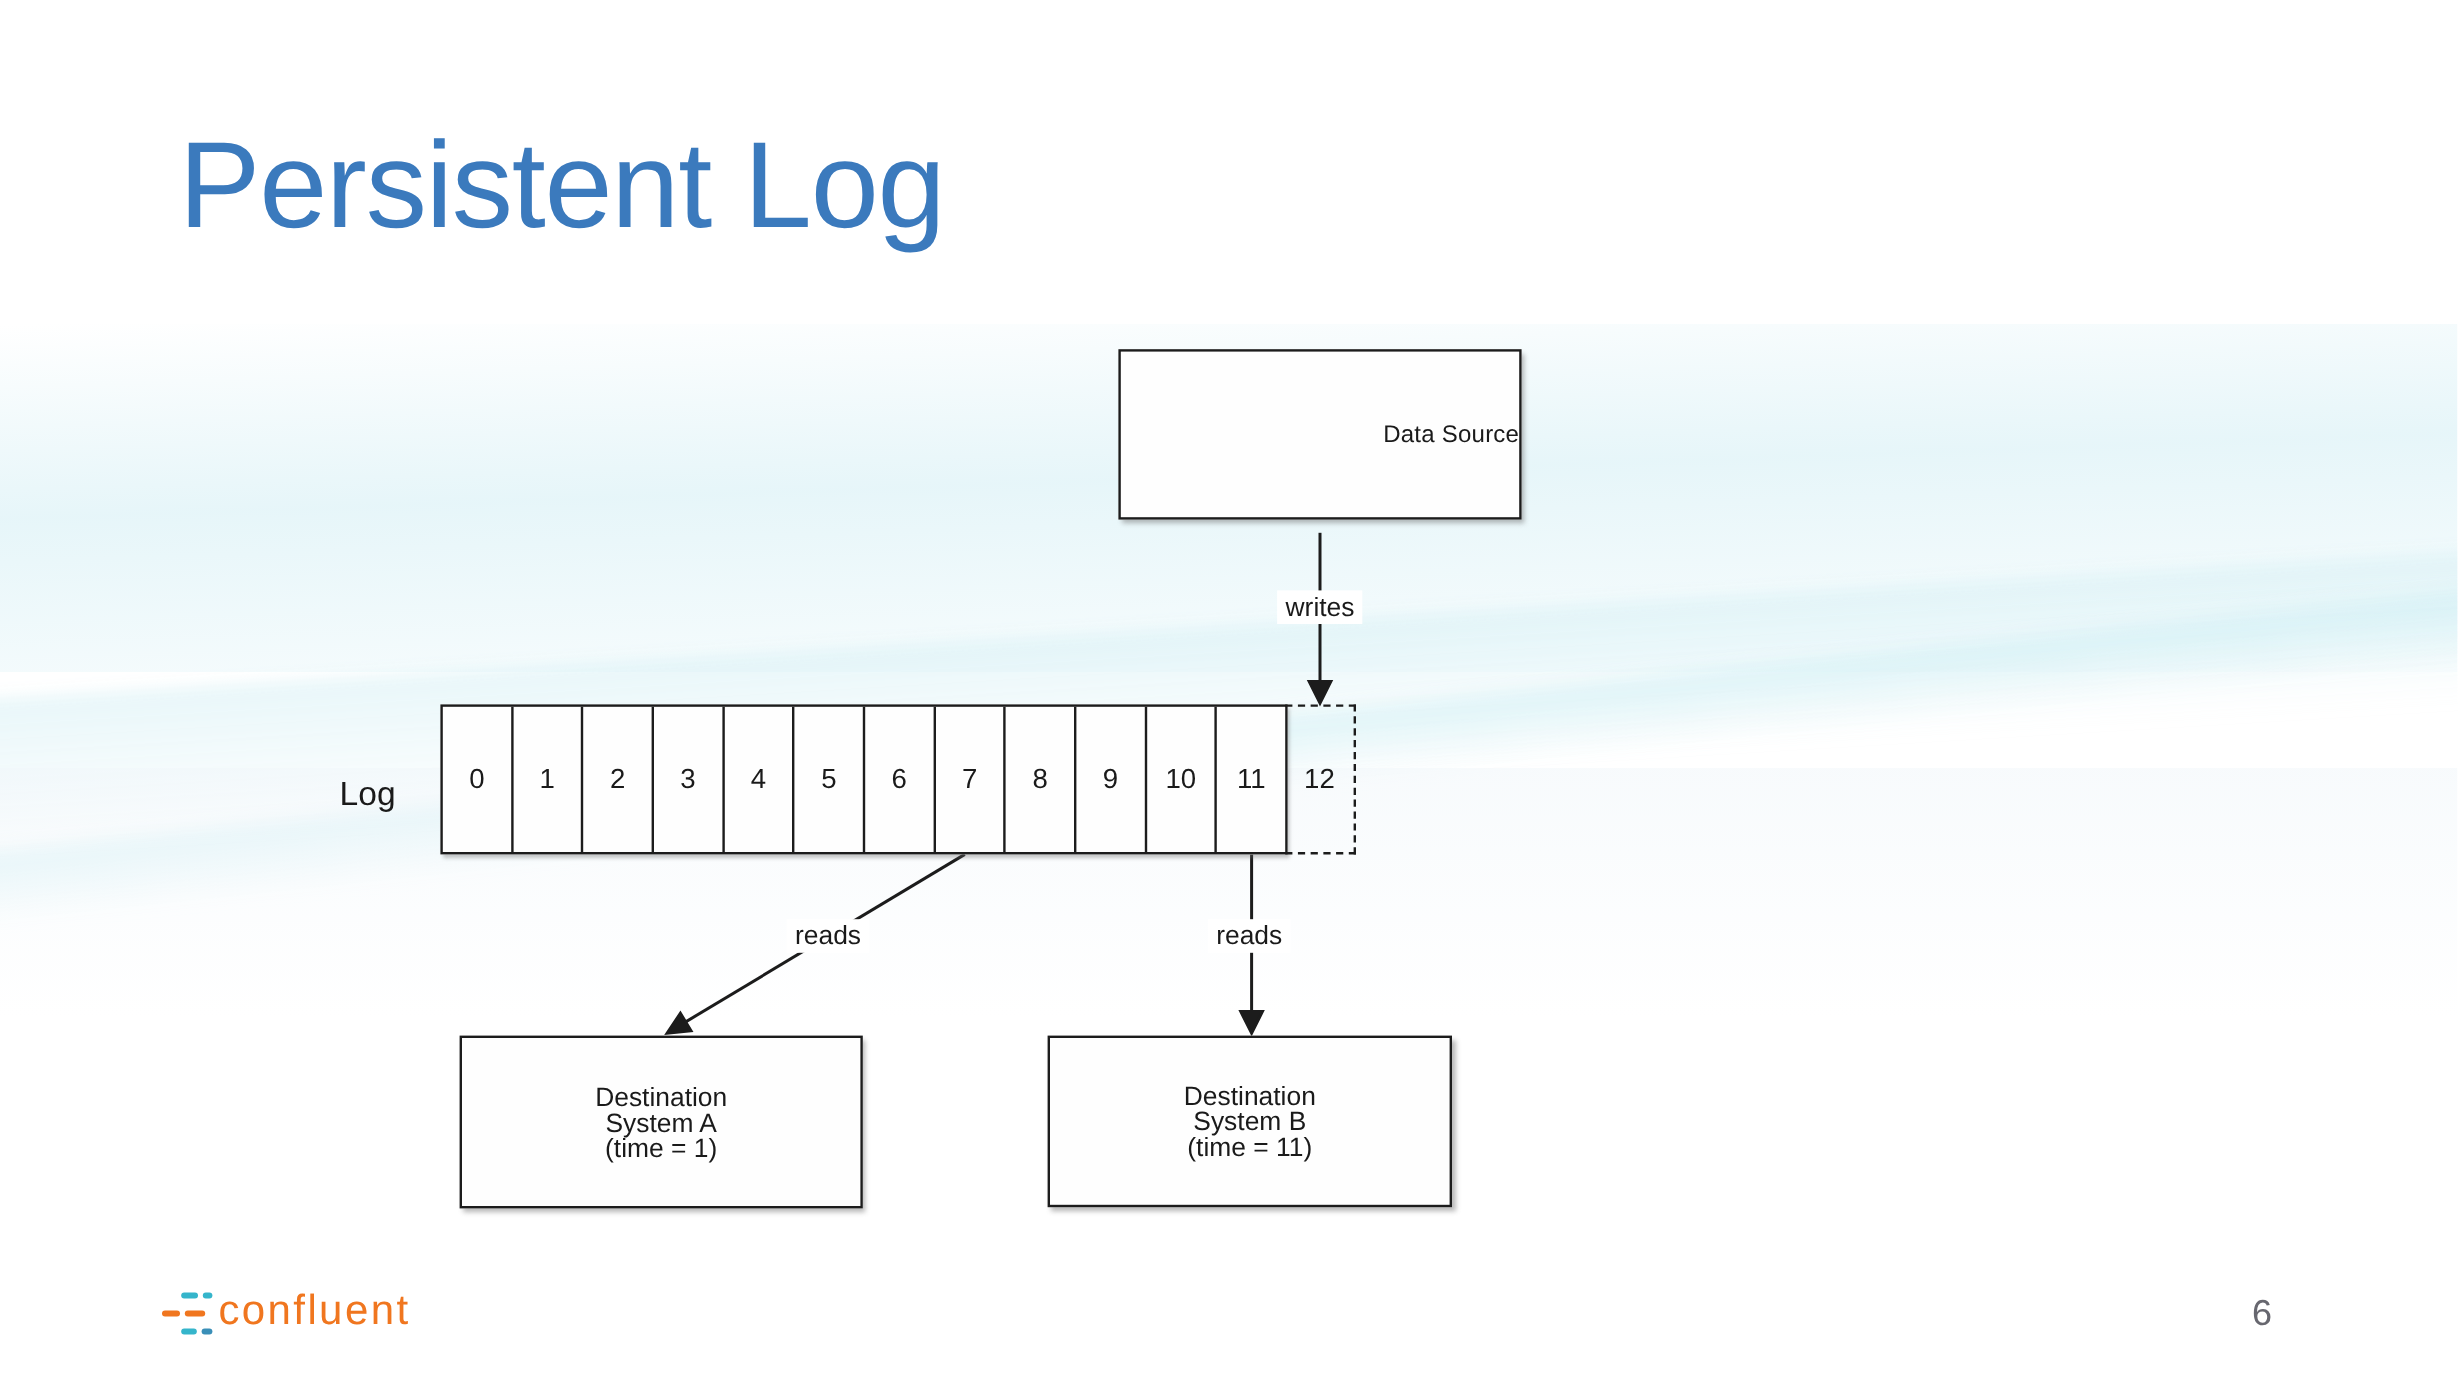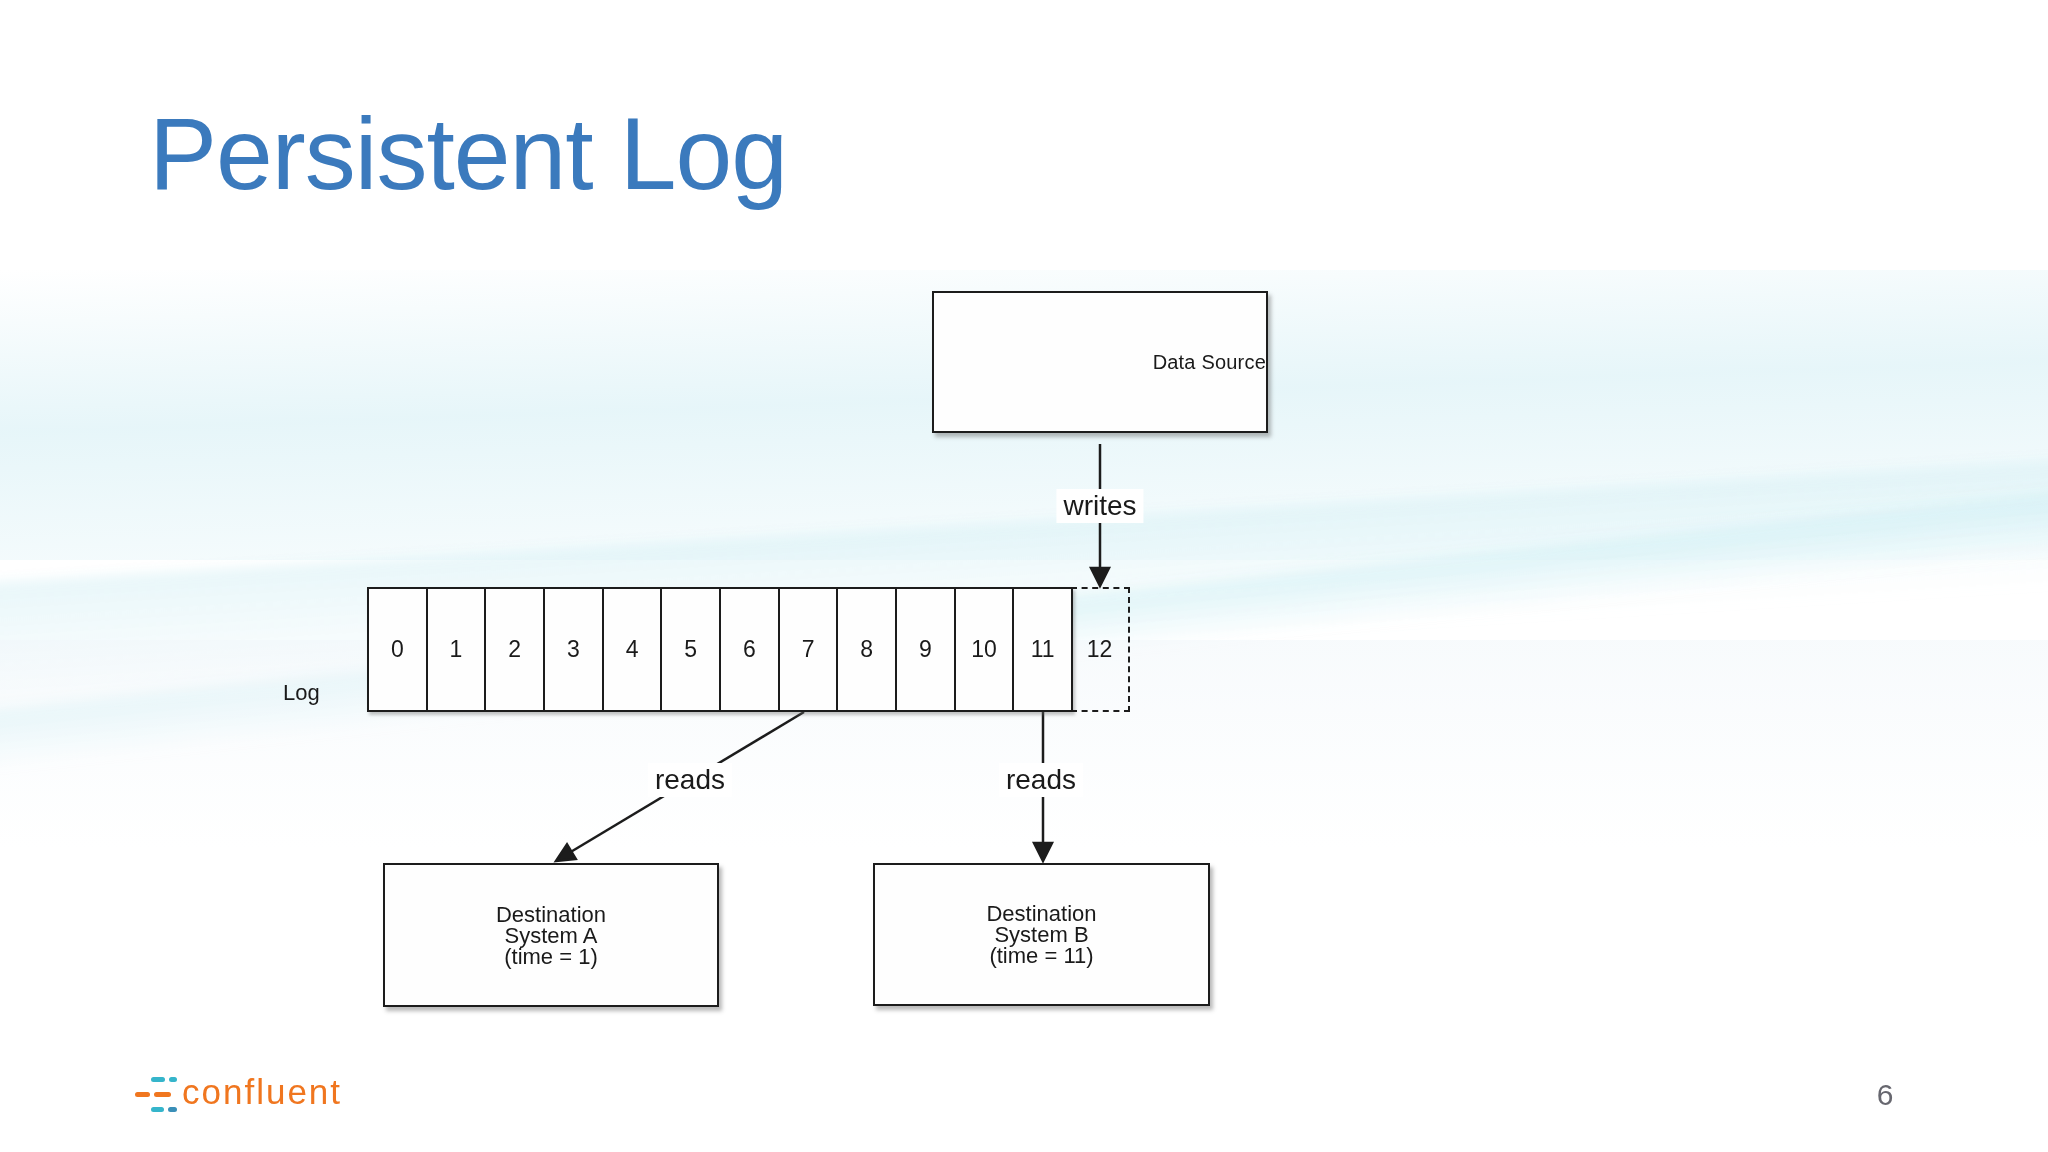--- a/index.html
+++ b/index.html
@@ -52,27 +52,27 @@
     font-size:23px;border-left:2px solid #1c1c1c;
   }
   .log-cell:first-child{border-left:none;}
   .log-cell-dashed{
     position:absolute;left:1071px;top:587px;width:57px;height:121px;
     border:2px dashed #1c1c1c;border-left:none;
     display:flex;align-items:center;justify-content:center;font-size:23px;
     background:transparent;
   }
   .log-label{
-    position:absolute;left:283px;top:680px;font-size:22px;
+    position:absolute;left:283px;top:646px;font-size:28px;
   }
 
   
   .arrow-label{
     position:absolute;transform:translate(-50%,-50%);
-    background:#ffffff;padding:1px 7px;font-size:28px;white-space:nowrap;
+    background:#ffffff;padding:1px 7px;font-size:22px;white-space:nowrap;
   }
 
   
   .confluent-logo{position:absolute;left:135px;top:1070px;width:230px;height:50px;}
   .logo-mark{position:absolute;left:0;top:0;width:48px;height:48px;}
   .logo-dash{position:absolute;height:5px;border-radius:2.5px;}
   .d-t1{left:16px;top:7px;width:14px;background:#35b5cb;}
   .d-t2{left:34px;top:7px;width:8px;background:#35b5cb;}
   .d-o1{left:0px;top:22px;width:15px;background:#f0761f;}
   .d-o2{left:19px;top:22px;width:17px;background:#f0761f;}

